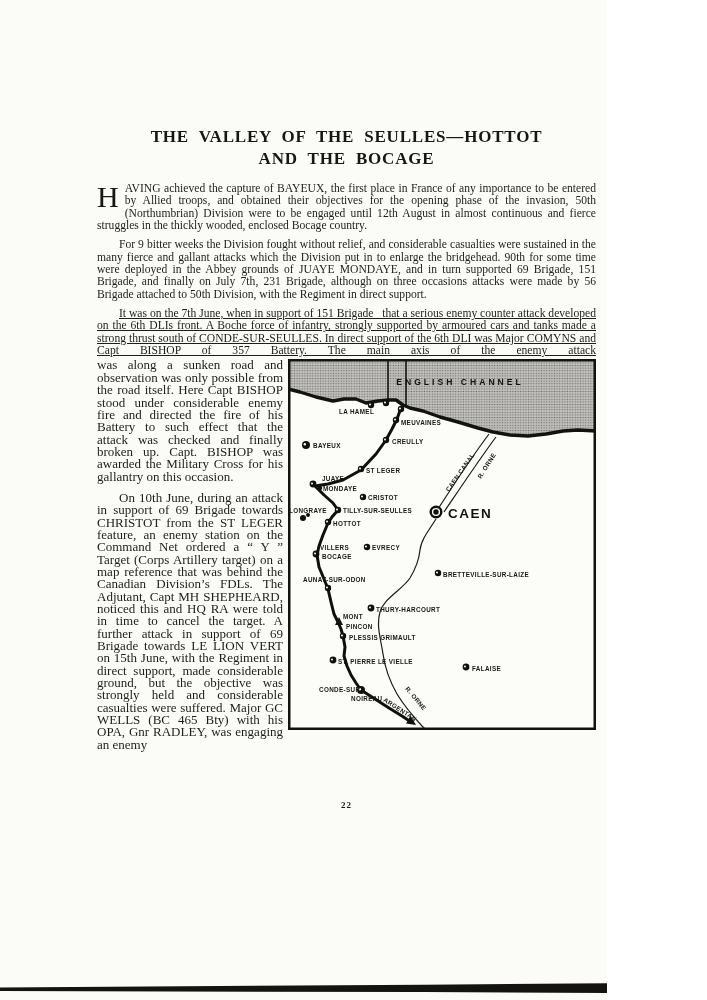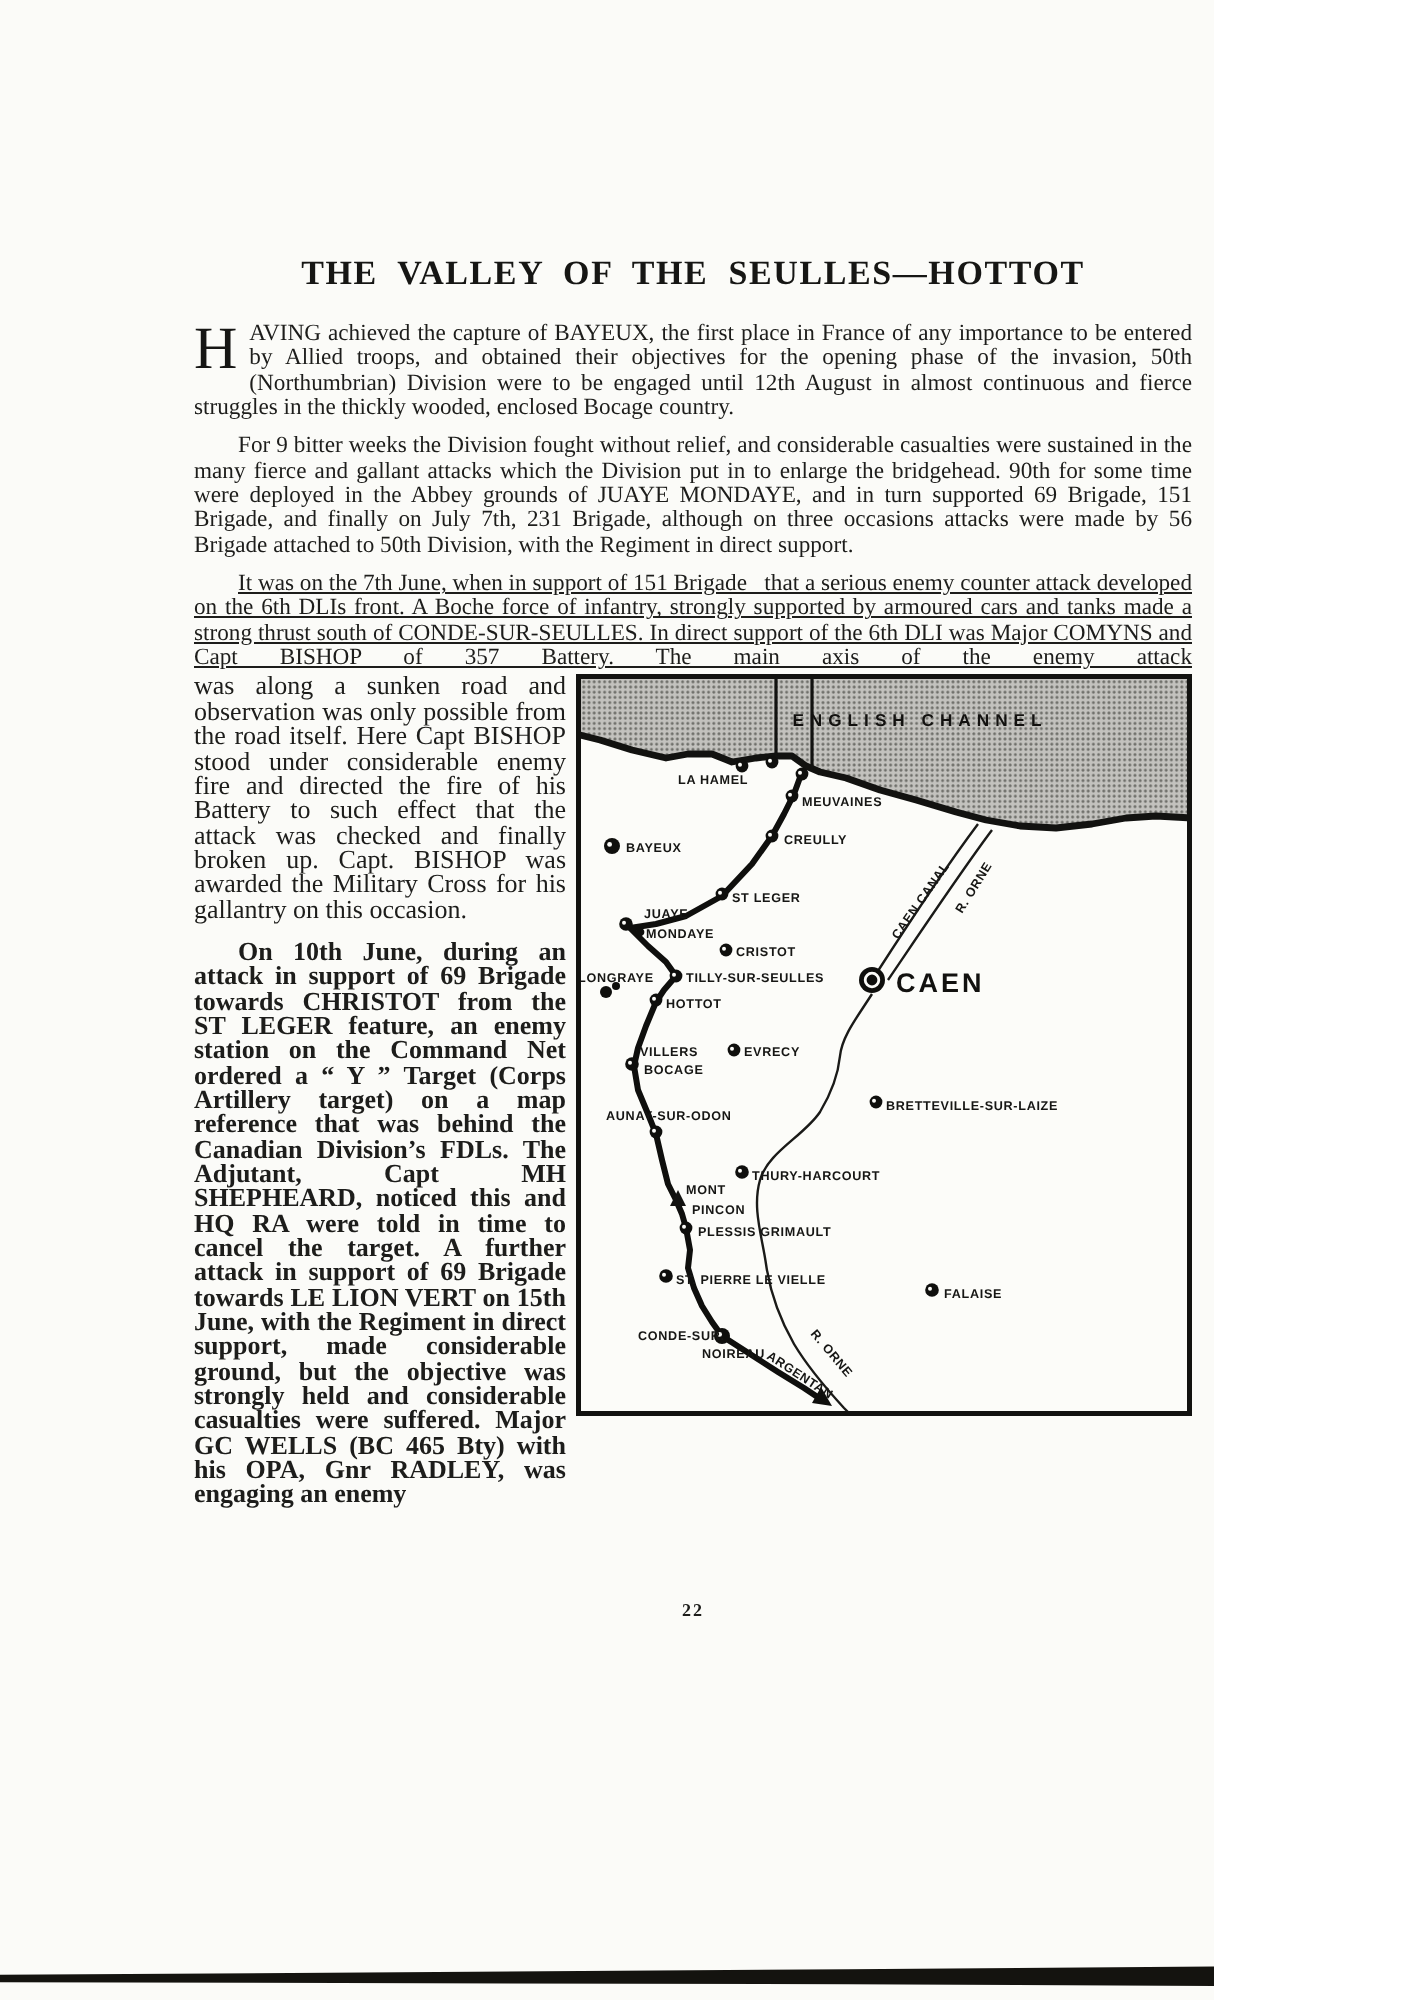--- a/index.html
+++ b/index.html
@@ -21,21 +21,21 @@
   }
   .body-text p.indent{text-indent:22px;}
   p.flush-last{text-align-last:justify;margin-bottom:2px;text-decoration:underline;}
   .dropcap{
     float:left;font-size:30px;line-height:25px;font-weight:400;
     padding:1px 6px 11px 0;color:#161614;
   }
   .twocol{display:flex;gap:5px;margin-top:2px;}
   .leftcol{width:186px;}
   .leftcol p{font-size:13px;line-height:12.35px;text-align:justify;margin:0;}
-  .leftcol p.para2{text-indent:22px;margin-top:9px;font-weight:bold;}
+  .leftcol p.para2{text-indent:22px;margin-top:9px;}
   .mapbox{width:308px;height:371px;}
   .page-number{
     position:absolute;left:97px;top:800px;width:499px;text-align:center;
     font-size:9px;font-weight:bold;letter-spacing:1px;
   }
   
   .smudge-tr{
     position:absolute;left:615px;top:30px;width:88px;height:9px;
     background:linear-gradient(90deg,rgba(110,110,110,.18),rgba(80,80,80,.42) 45%,rgba(110,110,110,.12));
     transform:rotate(-7deg);filter:blur(1.4px);border-radius:50%;
@@ -75,20 +75,21 @@
   <div class="rmark" style="left:683px;top:610px;width:4px;height:8px"></div>
   <div class="rmark" style="left:683px;top:640px;width:4px;height:9px"></div>
   <div class="rmark" style="left:680px;top:688px;width:8px;height:4px;transform:rotate(-14deg)"></div>
   <div class="rmark" style="left:679px;top:742px;width:9px;height:4px;transform:rotate(-16deg)"></div>
   <div class="rmark" style="left:682px;top:830px;width:5px;height:4px"></div>
   <div class="bottom-bar"></div>
 
   <div class="content body-text">
     <div class="title">
       <div>THE VALLEY OF THE SEULLES—HOTTOT</div>
+      <div>AND THE BOCAGE</div>
     </div>
 
     <p><span class="dropcap">H</span><span>AVING achieved the capture of BAYEUX, the first place in France of any importance to be entered by Allied troops, and obtained their objectives for the opening phase of the invasion, 50th (Northumbrian) Division were to be engaged until 12th August in almost continuous and fierce struggles in the thickly wooded, enclosed Bocage country.</span></p>
 
 
     <p class="indent">For 9 bitter weeks the Division fought without relief, and considerable casualties were sustained in the many fierce and gallant attacks which the Division put in to enlarge the bridgehead. 90th for some time were deployed in the Abbey grounds of JUAYE MONDAYE, and in turn supported 69 Brigade, 151 Brigade, and finally on July 7th, 231 Brigade, although on three occasions attacks were made by 56 Brigade attached to 50th Division, with the Regiment in direct support.</p>
 
     <p class="indent flush-last">It was on the 7th June, when in support of 151 Brigade  that a serious enemy counter attack developed on the 6th DLIs front. A Boche force of infantry, strongly supported by armoured cars and tanks made a strong thrust south of CONDE-SUR-SEULLES. In direct support of the 6th DLI was Major COMYNS and Capt BISHOP of 357 Battery. The main axis of the enemy attack</p>
 
     <div class="twocol">

